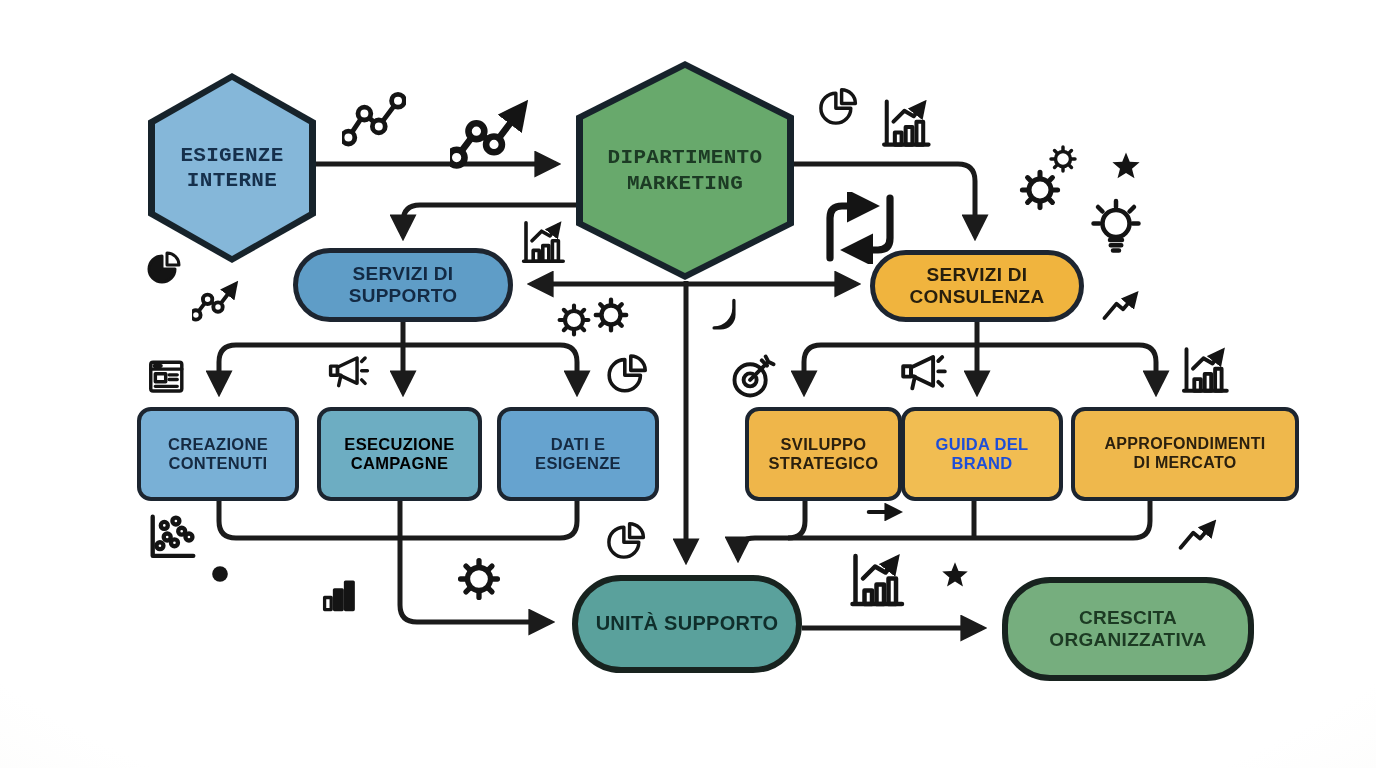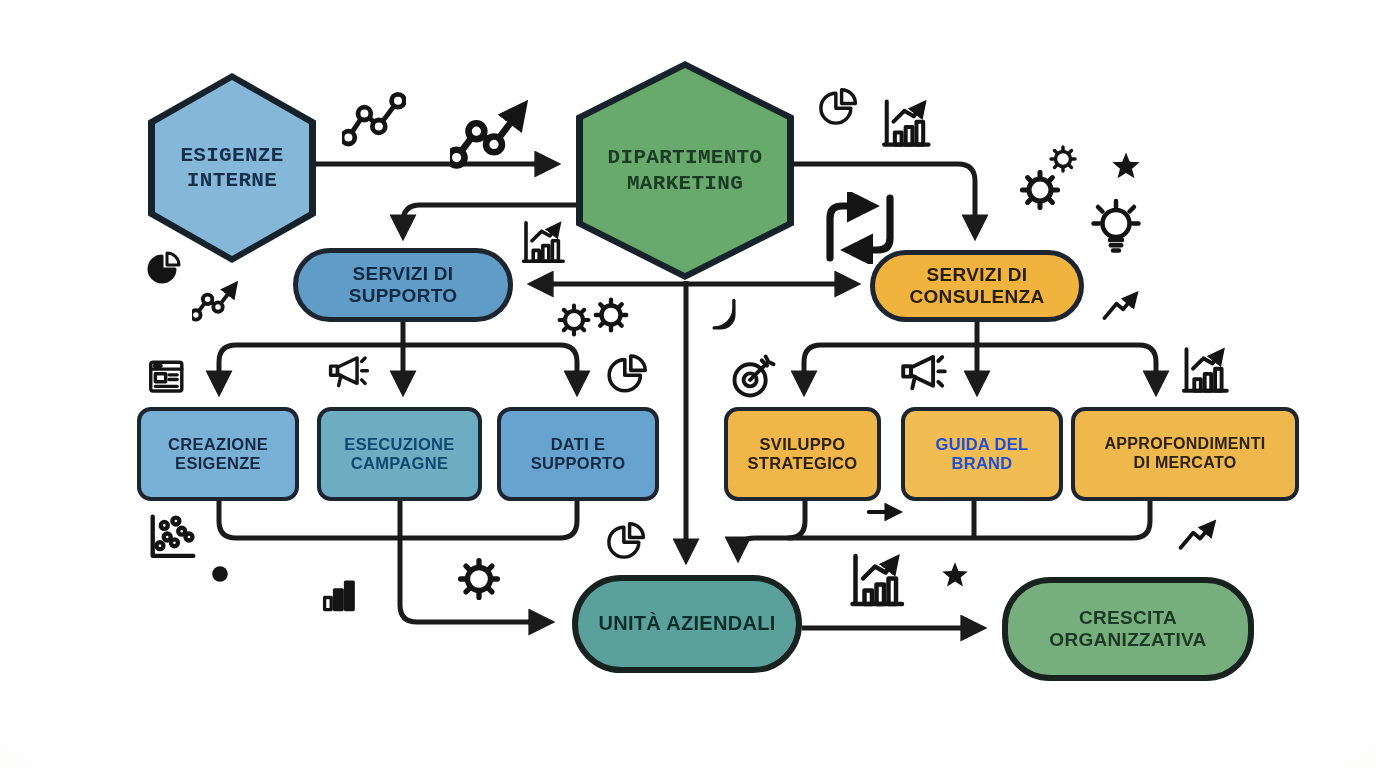--- a/index.html
+++ b/index.html
@@ -206,35 +206,35 @@
 MARKETING</div>
   </div>
 
   <div class="node pill" style="left: 293px; top: 248px; width: 220px; height: 74px; border-radius: 37px; font-size: 19px; background: rgb(95, 157, 199); color: rgb(19, 42, 68);">SERVIZI DI
 SUPPORTO</div>
 
   <div class="node pill" style="left: 870px; top: 250px; width: 214px; height: 72px; border-radius: 36px; font-size: 19px; background: rgb(240, 180, 62); color: rgb(39, 30, 13);">SERVIZI DI
 CONSULENZA</div>
 
   <div class="node smallbox" style="left: 137px; top: 407px; width: 162px; height: 94px; background: rgb(121, 176, 214); color: rgb(21, 42, 66);">CREAZIONE
+CONTENUTI</div>
+
+  <div class="node smallbox" style="left: 317px; top: 407px; width: 165px; height: 94px; background: rgb(109, 173, 194); color: #000000;">ESECUZIONE
+CAMPAGNE</div>
+
+  <div class="node smallbox" style="left: 497px; top: 407px; width: 162px; height: 94px; background: rgb(102, 163, 207); color: rgb(21, 42, 66);">DATI E
 ESIGENZE</div>
 
-  <div class="node smallbox" style="left: 317px; top: 407px; width: 165px; height: 94px; background: rgb(109, 173, 194); color: #0c4a6e;">ESECUZIONE
-CAMPAGNE</div>
-
-  <div class="node smallbox" style="left: 497px; top: 407px; width: 162px; height: 94px; background: rgb(102, 163, 207); color: rgb(21, 42, 66);">DATI E
-SUPPORTO</div>
-
-  <div class="node smallbox" style="left: 724px; top: 407px; width: 157px; height: 94px; background: rgb(239, 182, 74); color: rgb(43, 32, 14);">SVILUPPO
+  <div class="node smallbox" style="left: 745px; top: 407px; width: 157px; height: 94px; background: rgb(239, 182, 74); color: rgb(43, 32, 14);">SVILUPPO
 STRATEGICO</div>
 
   <div class="node smallbox" style="left: 901px; top: 407px; width: 162px; height: 94px; background: rgb(241, 189, 82); color: #1d4ed8;">GUIDA DEL
 BRAND</div>
 
   <div class="node smallbox" style="left: 1071px; top: 407px; width: 228px; height: 94px; font-size: 16px; background: rgb(239, 184, 76); color: rgb(43, 32, 14);">APPROFONDIMENTI
 DI MERCATO</div>
 
-  <div class="node pill-big" style="left: 572px; top: 575px; width: 230px; height: 98px; border-radius: 49px; font-size: 20px; background: rgb(90, 161, 156); color: rgb(15, 46, 43);">UNITÀ AZIENDALI</div>
+  <div class="node pill-big" style="left: 572px; top: 575px; width: 230px; height: 98px; border-radius: 49px; font-size: 20px; background: rgb(90, 161, 156); color: rgb(15, 46, 43);">UNITÀ SUPPORTO</div>
 
   <div class="node pill-big" style="left: 1002px; top: 577px; width: 252px; height: 104px; border-radius: 48px; font-size: 19px; background: rgb(118, 174, 126); color: rgb(28, 58, 35);">CRESCITA
 ORGANIZZATIVA</div>
 
 </div>
 
 </body></html>

